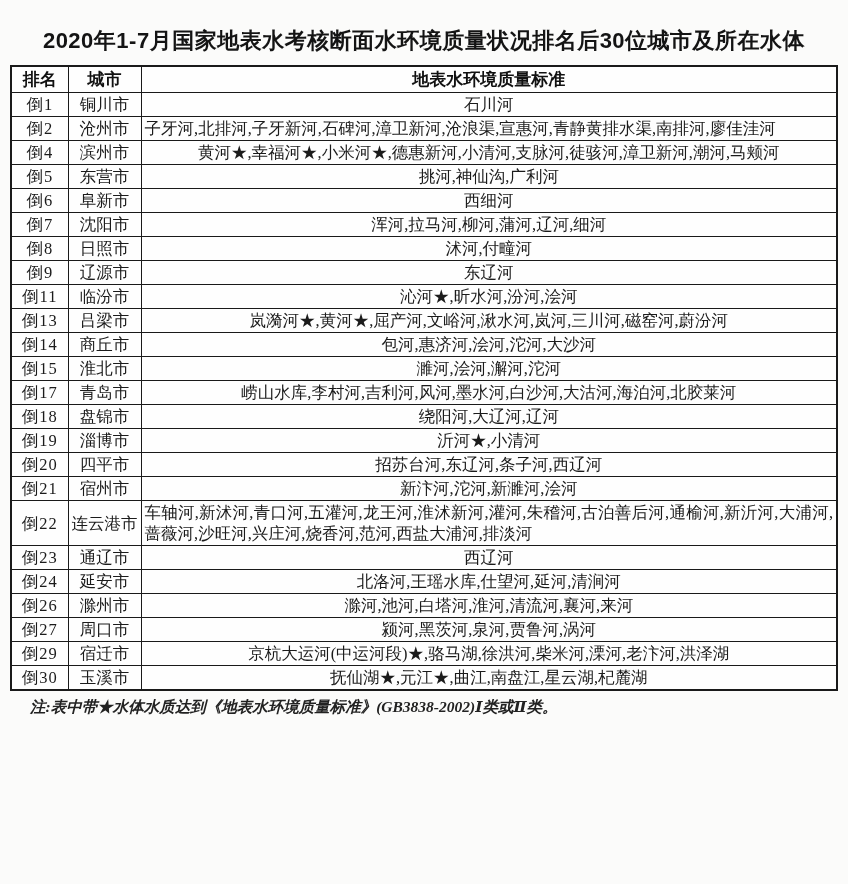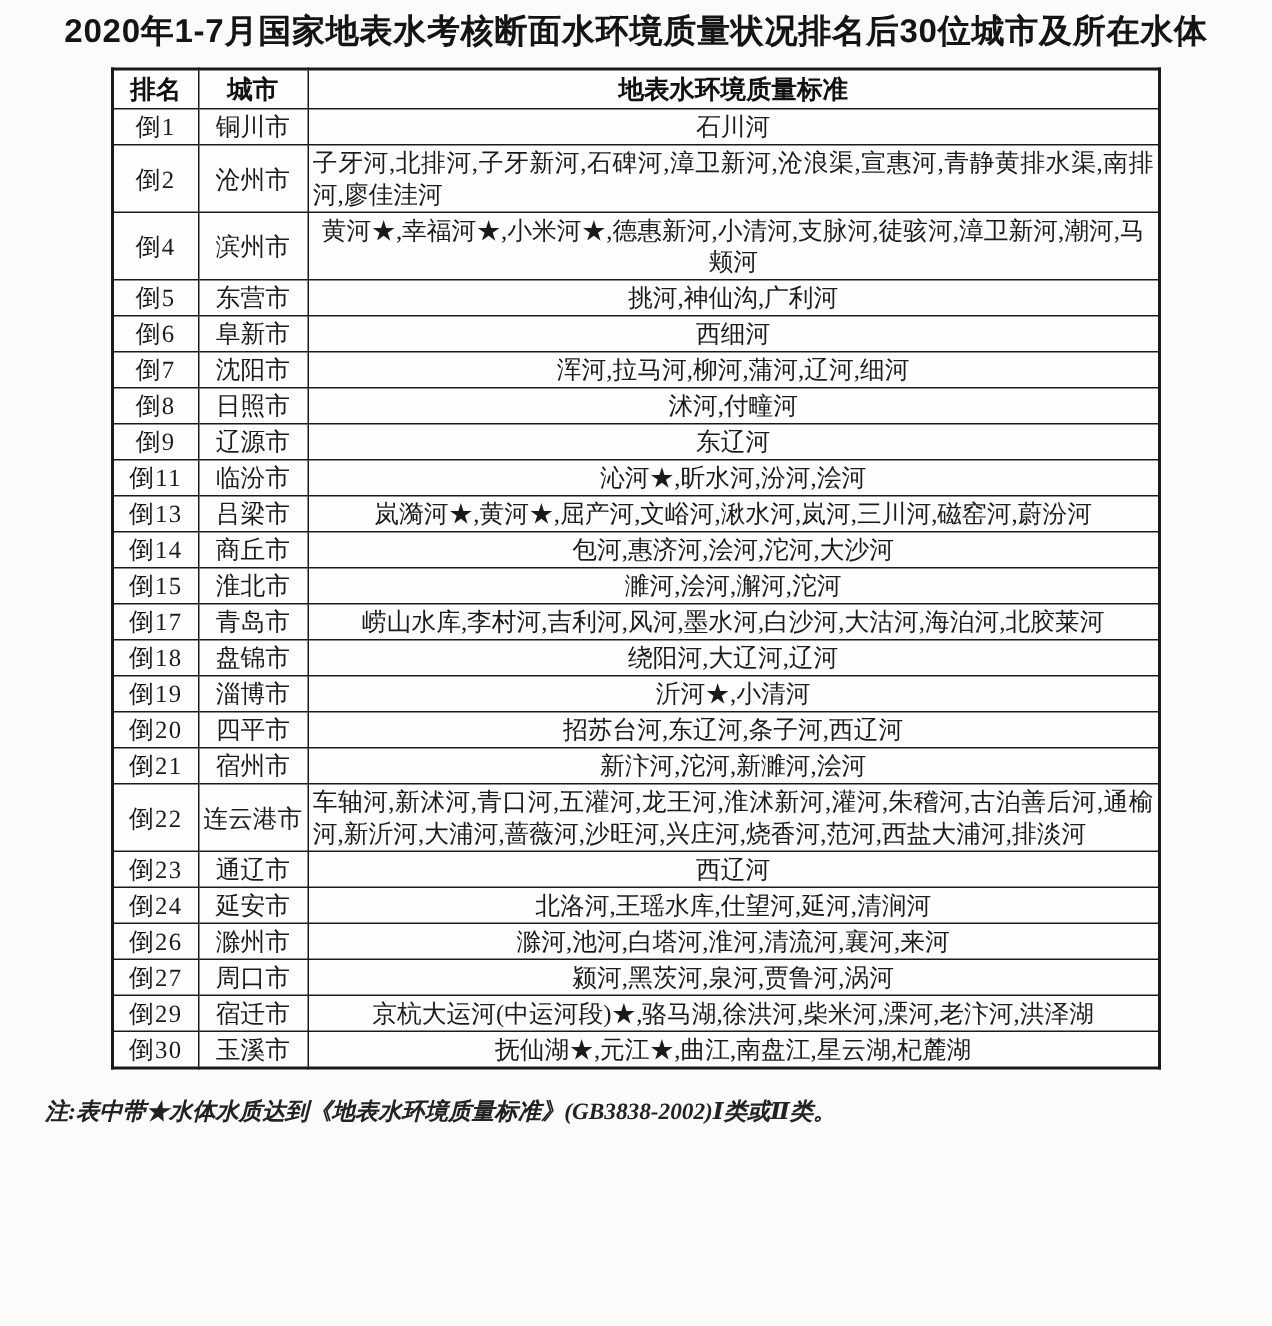--- a/index.html
+++ b/index.html
@@ -12,28 +12,28 @@
   .page {
     width: 848px;
     box-sizing: border-box;
     padding: 6px 10px 4px 10px;
   }
   .page-title {
     font-family: "Liberation Sans", "DejaVu Sans", sans-serif;
     font-size: 22px;
     font-weight: bold;
     text-align: center;
-    margin: 0 0 9px 0;
+    margin: 20px 0 9px 0;
     letter-spacing: 0.5px;
     color: #141414;
   }
   table.ranking-table {
     border-collapse: collapse;
     table-layout: fixed;
-    width: 700px;
+    width: 828px;
     margin: 0 auto;
     border: 2px solid #1a1a1a;
     background: #fefefe;
   }
   col.col-rank  { width: 57px; }
   col.col-city  { width: 73px; }
   th, td {
     border: 1px solid #1a1a1a;
     text-align: center;
     vertical-align: middle;
@@ -51,21 +51,21 @@
   }
   td.rank { letter-spacing: 1px; }
   td.waters.long {
     text-align: justify;
     text-align-last: left;
   }
   .footnote {
     font-size: 15.5px;
     font-style: italic;
     font-weight: bold;
-    margin: 18px 0 0 20px;
+    margin: 6px 0 0 20px;
     color: #222;
   }
 </style>
 </head>
 <body>
 
 <div class="page">
   <h1 class="page-title">2020年1-7月国家地表水考核断面水环境质量状况排名后30位城市及所在水体</h1>
 
   <table class="ranking-table">

